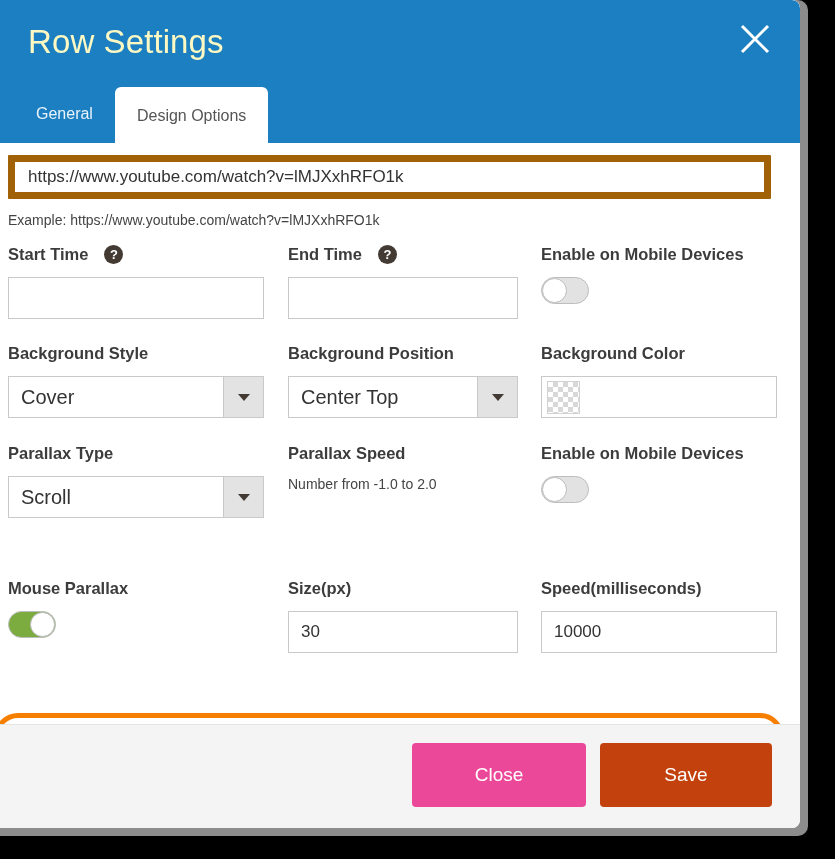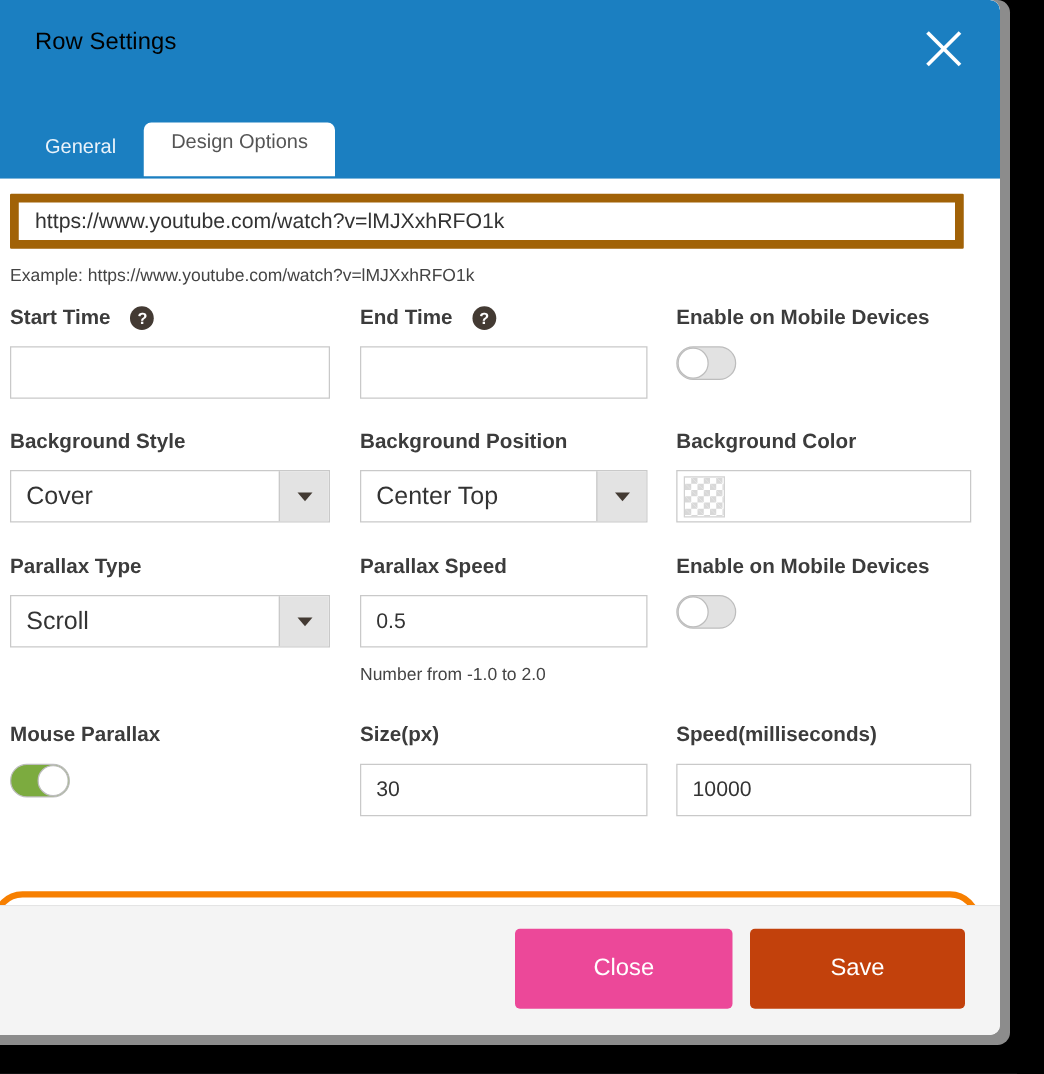--- a/index.html
+++ b/index.html
@@ -42,22 +42,22 @@
   .modal-header {
     position: relative;
     height: 143px;
     background: #1b7fc1;
     border-radius: 8px 8px 0 0;
   }
   .modal-title {
     position: absolute;
     left: 42px;
     top: 23px;
-    font-size: 19px;
-    color: #000000;
+    font-size: 33px;
+    color: #fef9c3;
     letter-spacing: 0.1px;
   }
   .close-icon {
     position: absolute;
     right: 28px;
     top: 22px;
     width: 34px;
     height: 34px;
     cursor: pointer;
   }
@@ -75,21 +75,21 @@
     font-size: 16px;
     padding: 14px 22px 16px 22px;
     color: #eaf3fa;
     cursor: pointer;
     border-radius: 6px 6px 0 0;
     white-space: nowrap;
   }
   .tab.active {
     background: #ffffff;
     color: #555555;
-    padding: 7px 22px 18px 22px;
+    padding: 20px 22px 18px 22px;
   }
 
   
   .modal-body {
     position: relative;
     height: 581px;
     background: #ffffff;
     padding: 0;
   }
 
@@ -373,21 +373,20 @@
         <div class="select">
           <div class="select-value">Scroll</div>
           <div class="select-arrow">
               <i></i>
             </div>
         </div>
       </div>
 
       <div class="col col-2">
         <div class="field-label">Parallax Speed</div>
-        <input class="input-sm" type="text" value="0.5" style="">
         <div class="hint">Number from -1.0 to 2.0</div>
       </div>
 
       <div class="col col-3">
         <div class="field-label">Enable on Mobile Devices</div>
         <div class="toggle off">
           <div class="knob"></div>
         </div>
       </div>
     </div>

